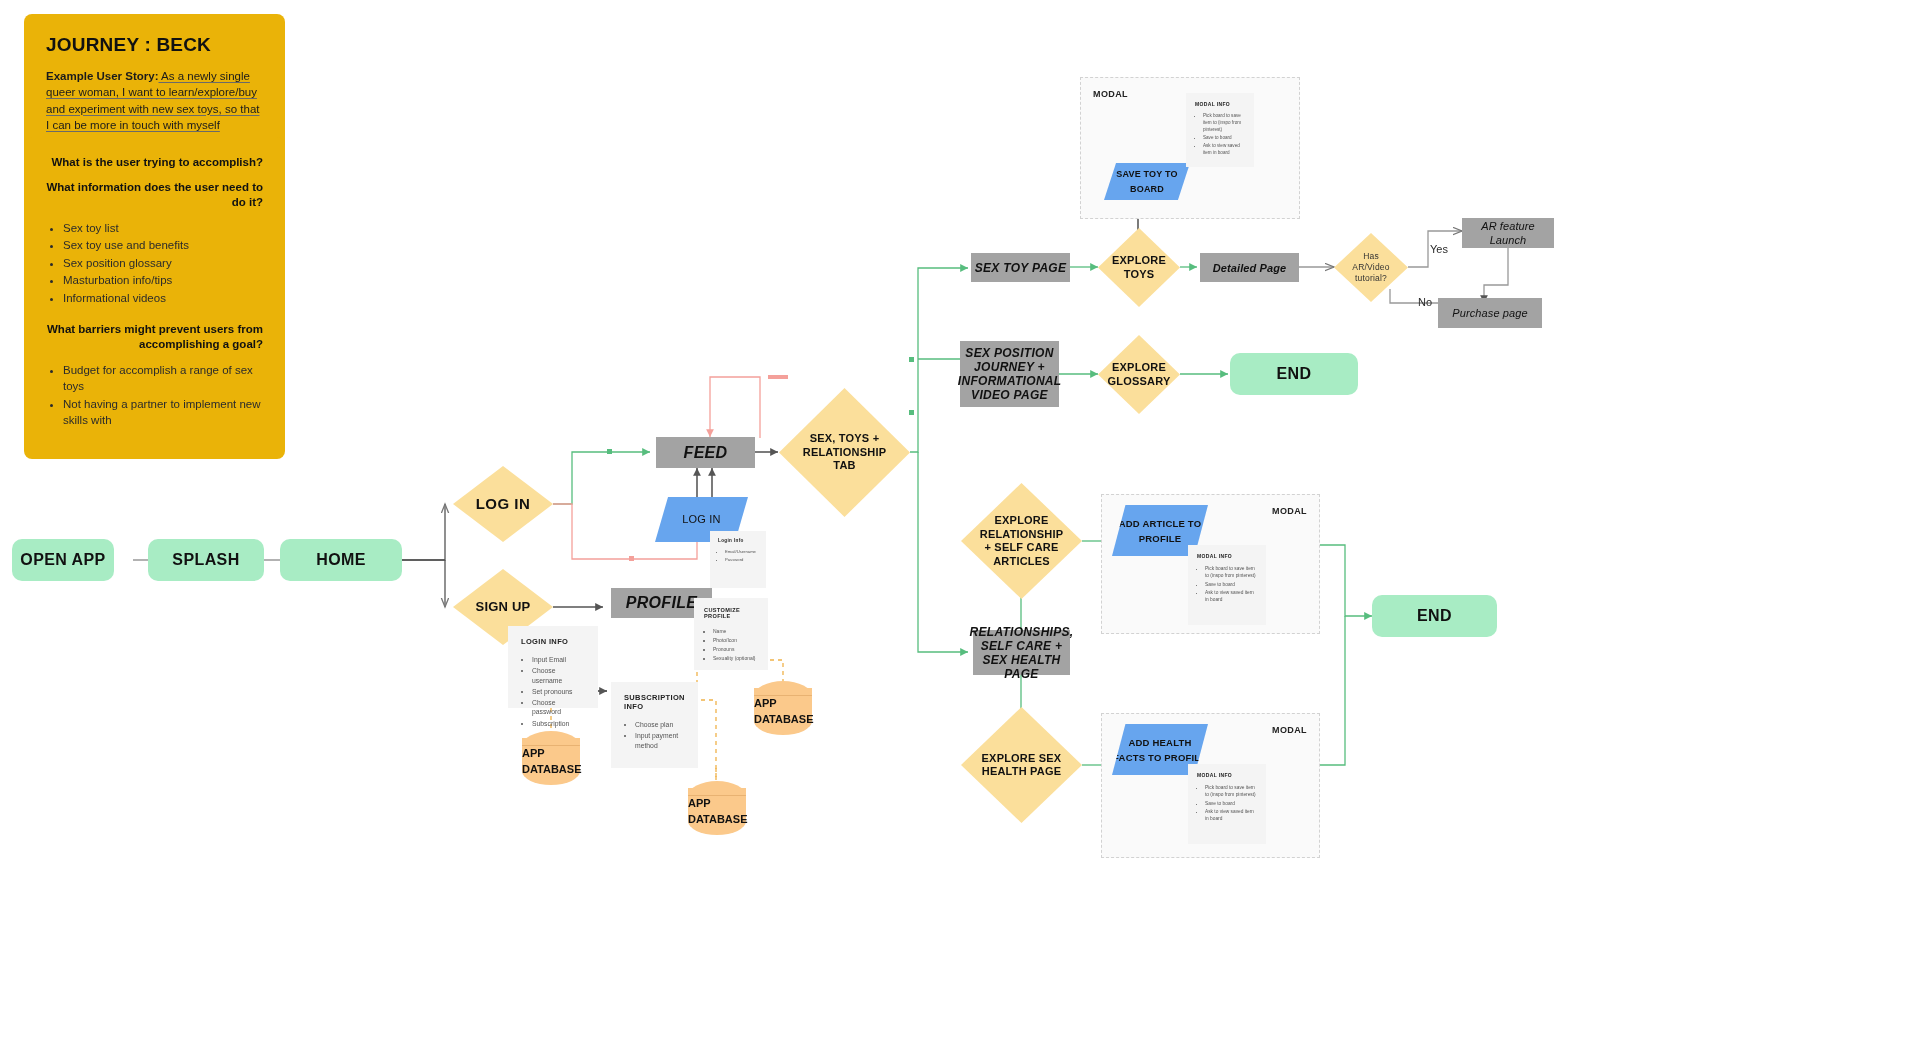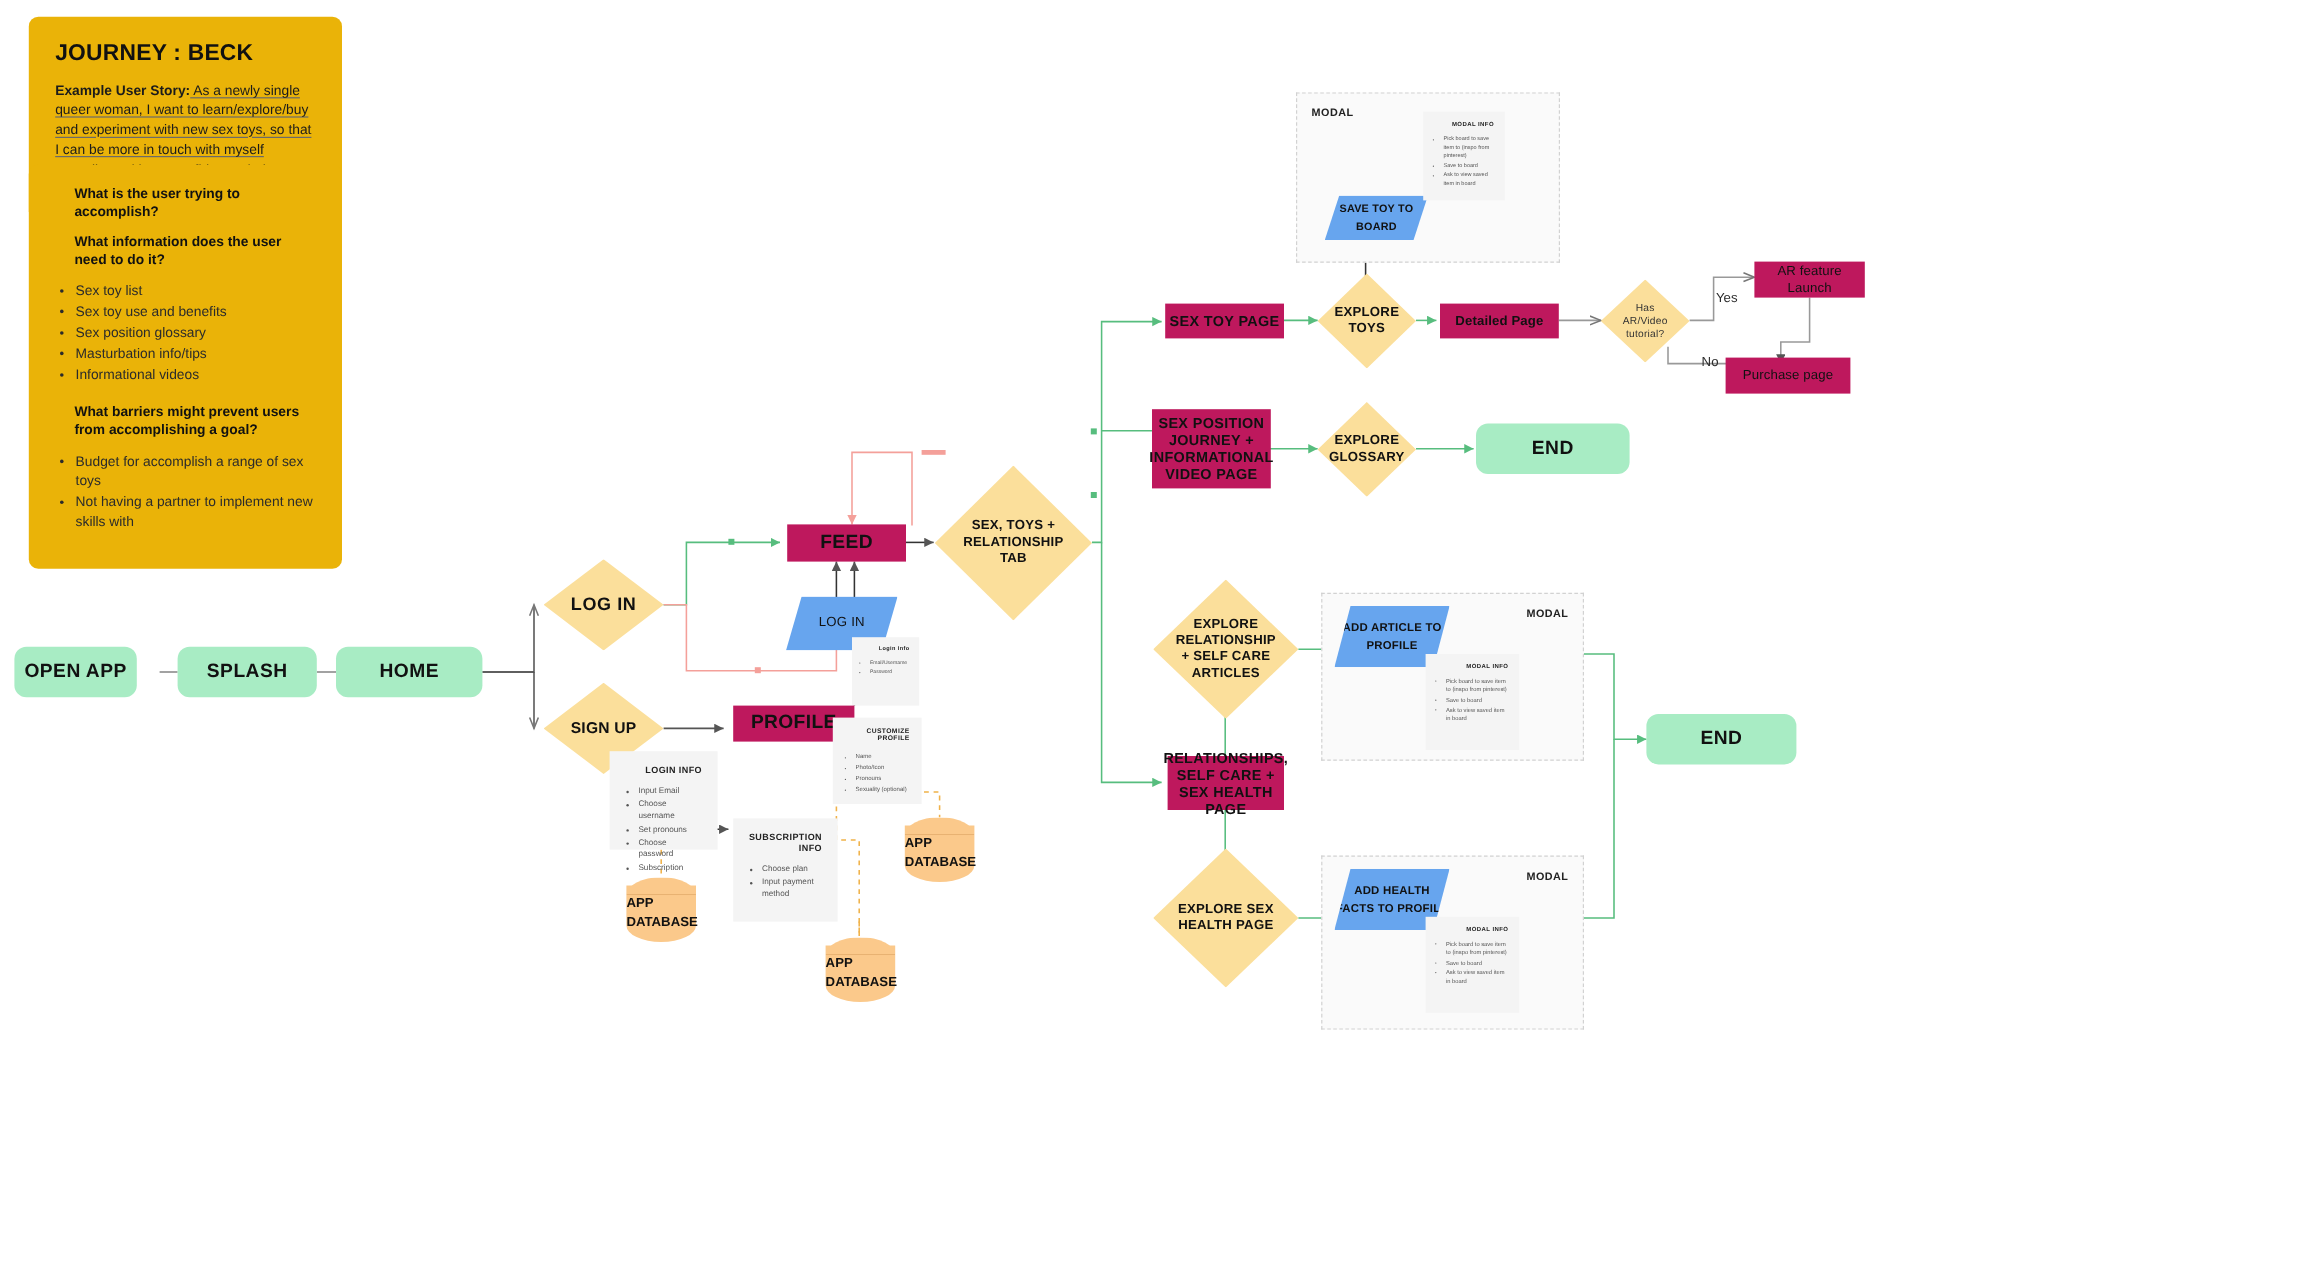--- a/index.html
+++ b/index.html
@@ -5,31 +5,31 @@
   html,body{margin:0;padding:0;background:#ffffff;}
   body{width:1920px;height:1060px;position:relative;overflow:hidden;
        font-family:"Liberation Sans",sans-serif;color:#111;}
   .canvas{position:absolute;inset:0;}
   svg.wires{position:absolute;left:0;top:0;width:1920px;height:1060px;overflow:visible;}
 
   
   .note{position:absolute;background:#eab308;border-radius:8px;box-sizing:border-box;}
   .note .title{font-size:19px;font-weight:bold;letter-spacing:.2px;margin:0 0 12px 0;}
   .note .body{font-size:11.5px;line-height:16.4px;color:#1b1b1b;}
-  .note .q{font-size:11.5px;font-weight:bold;margin:0 0 10px 16px;line-height:15px;}
+  .note .q{font-size:11.5px;font-weight:bold;margin:0 0 10px 0;line-height:15px;text-align:right;}
   .note ul{margin:0 0 16px 0;padding-left:17px;}
   .note li{font-size:11.5px;line-height:16.4px;margin-bottom:1px;color:#2b2b2b;}
   .story b{font-weight:bold;}
   .u{text-decoration:underline;text-decoration-color:#6a6a6a;text-underline-offset:2px;}
 
   
   .node{position:absolute;box-sizing:border-box;display:flex;align-items:center;
         justify-content:center;text-align:center;}
   .term{background:#a8ecc4;border-radius:10px;font-size:16px;font-weight:bold;letter-spacing:.4px;}
-  .page{background:#be185d;font-size:12px;font-weight:bold;letter-spacing:.3px;line-height:14px;}
+  .page{background:#a3a3a3;font-size:12px;font-weight:bold;letter-spacing:.3px;line-height:14px;font-style:italic;}
   .page.big{font-size:16px;}
   .page.plain{font-weight:normal;font-size:11px;letter-spacing:.1px;}
   .diamond-wrap{position:absolute;}
   .diamond{position:absolute;inset:0;background:#fbdf9b;
            clip-path:polygon(50% 0,100% 50%,50% 100%,0 50%);}
   .diamond-label{position:absolute;inset:0;display:flex;align-items:center;
       justify-content:center;text-align:center;font-size:11px;font-weight:bold;
       line-height:13.5px;letter-spacing:.2px;padding:0 14px;box-sizing:border-box;}
   .diamond-label.lg{font-size:15px;letter-spacing:.5px;}
   .diamond-label.sm{font-size:8.5px;font-weight:normal;line-height:11px;color:#333;}
@@ -44,21 +44,21 @@
   .db .body{position:absolute;left:0;right:0;top:7px;bottom:0;background:#fbc98b;
             border-radius:0 0 50% 50%/0 0 14px 14px;}
   .db .cap{position:absolute;left:0;right:0;top:0;height:14px;background:#fbc98b;
            border-radius:50%/100% 100% 0 0;border-bottom:1px solid #e8b272;}
   .db .lbl{position:absolute;inset:0;display:flex;flex-direction:column;
            align-items:flex-start;justify-content:center;font-size:11px;font-weight:bold;
            line-height:16px;text-align:center;padding-top:6px;box-sizing:border-box;}
 
   
   .info{position:absolute;background:#f4f4f4;box-sizing:border-box;padding:11px 13px;}
-  .info h4{margin:0 0 9px 0;font-size:7.5px;font-weight:bold;letter-spacing:.35px;color:#222;text-align:right;}
+  .info h4{margin:0 0 9px 0;font-size:7.5px;font-weight:bold;letter-spacing:.35px;color:#222;}
   .info ul{margin:0;padding-left:11px;}
   .info li{font-size:6.8px;line-height:9.6px;color:#555;margin-bottom:1.5px;}
 
   
   .modal{position:absolute;background:#fafafa;border:1px dashed #d2d2d2;box-sizing:border-box;}
   .modal .mlabel{position:absolute;font-size:9px;font-weight:bold;letter-spacing:.4px;color:#222;}
 
   .edgelabel{position:absolute;font-size:11px;color:#2b2b2b;}
 </style>
 </head>

